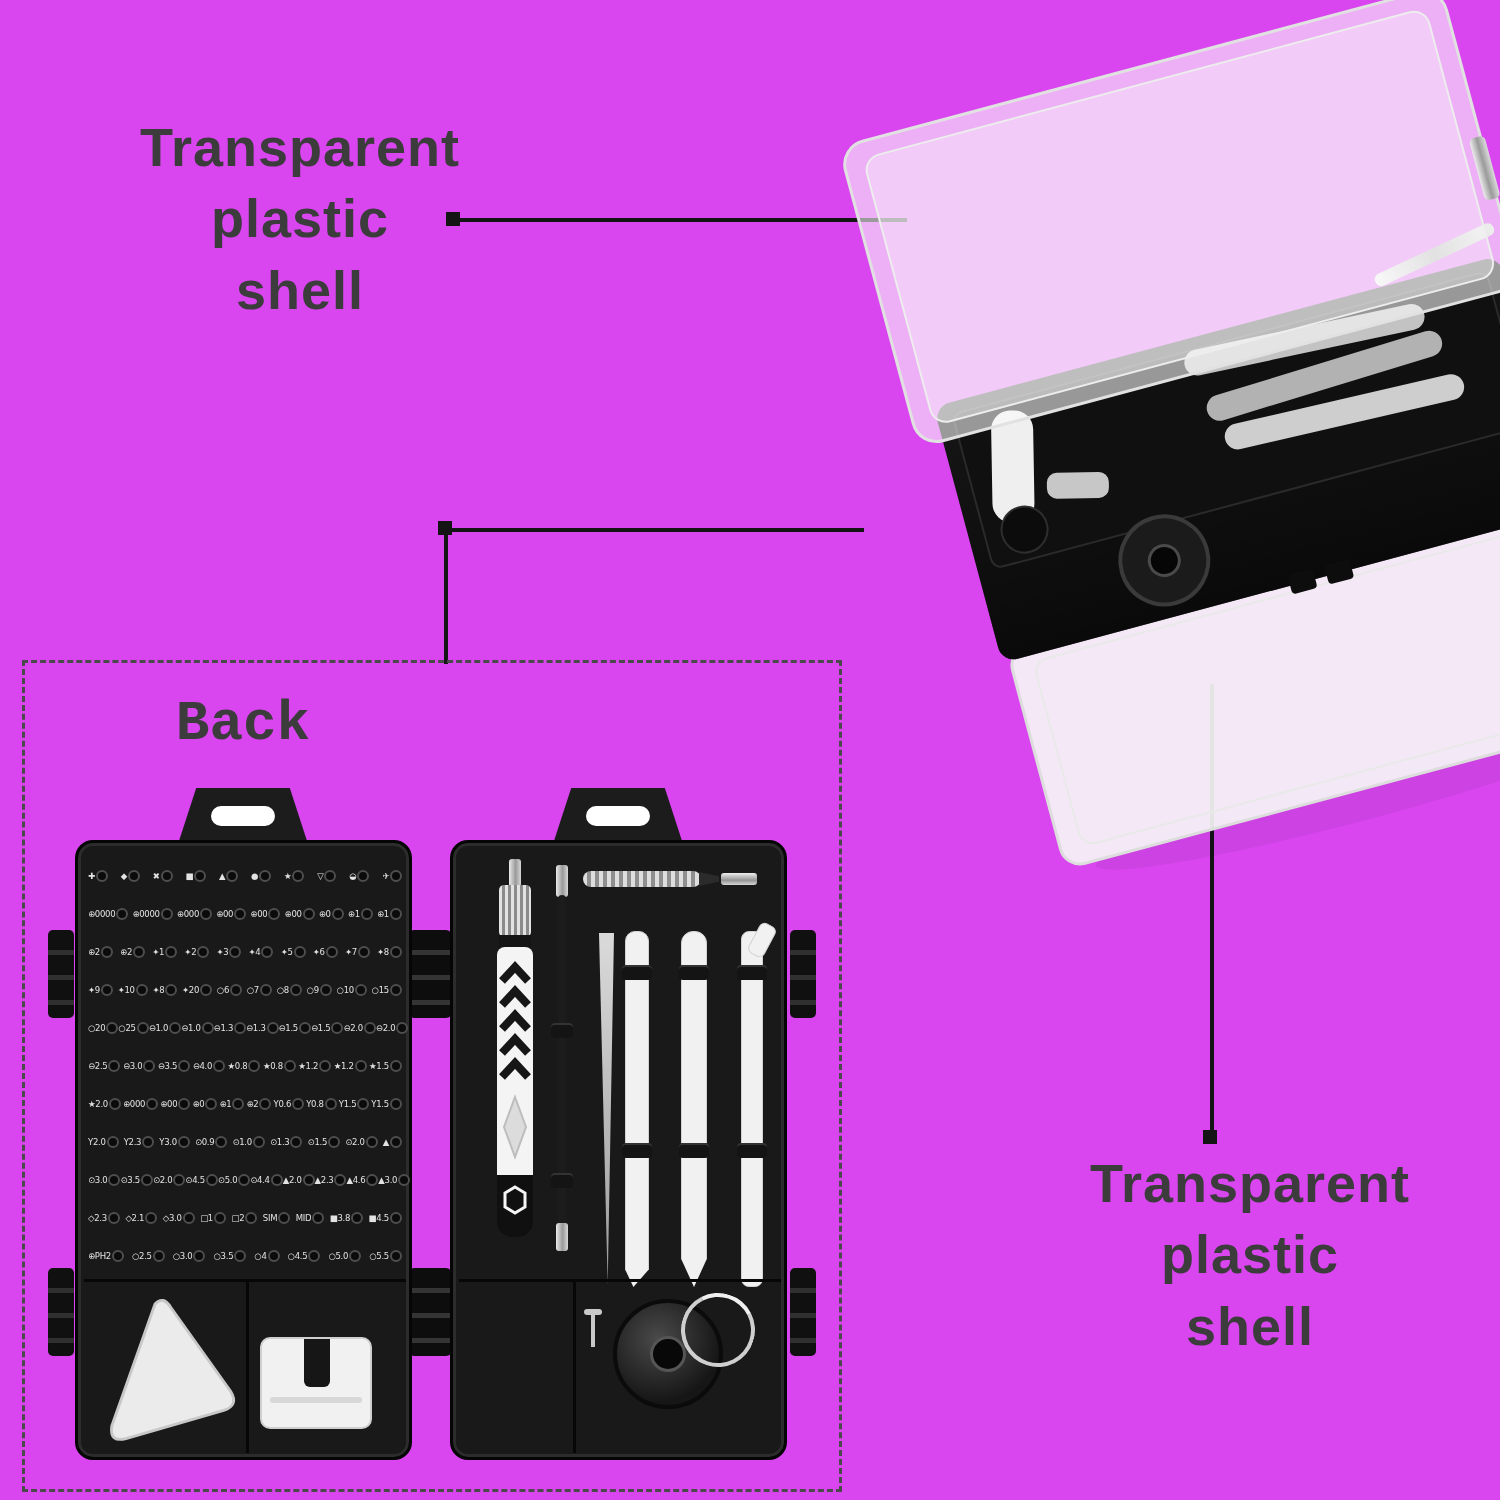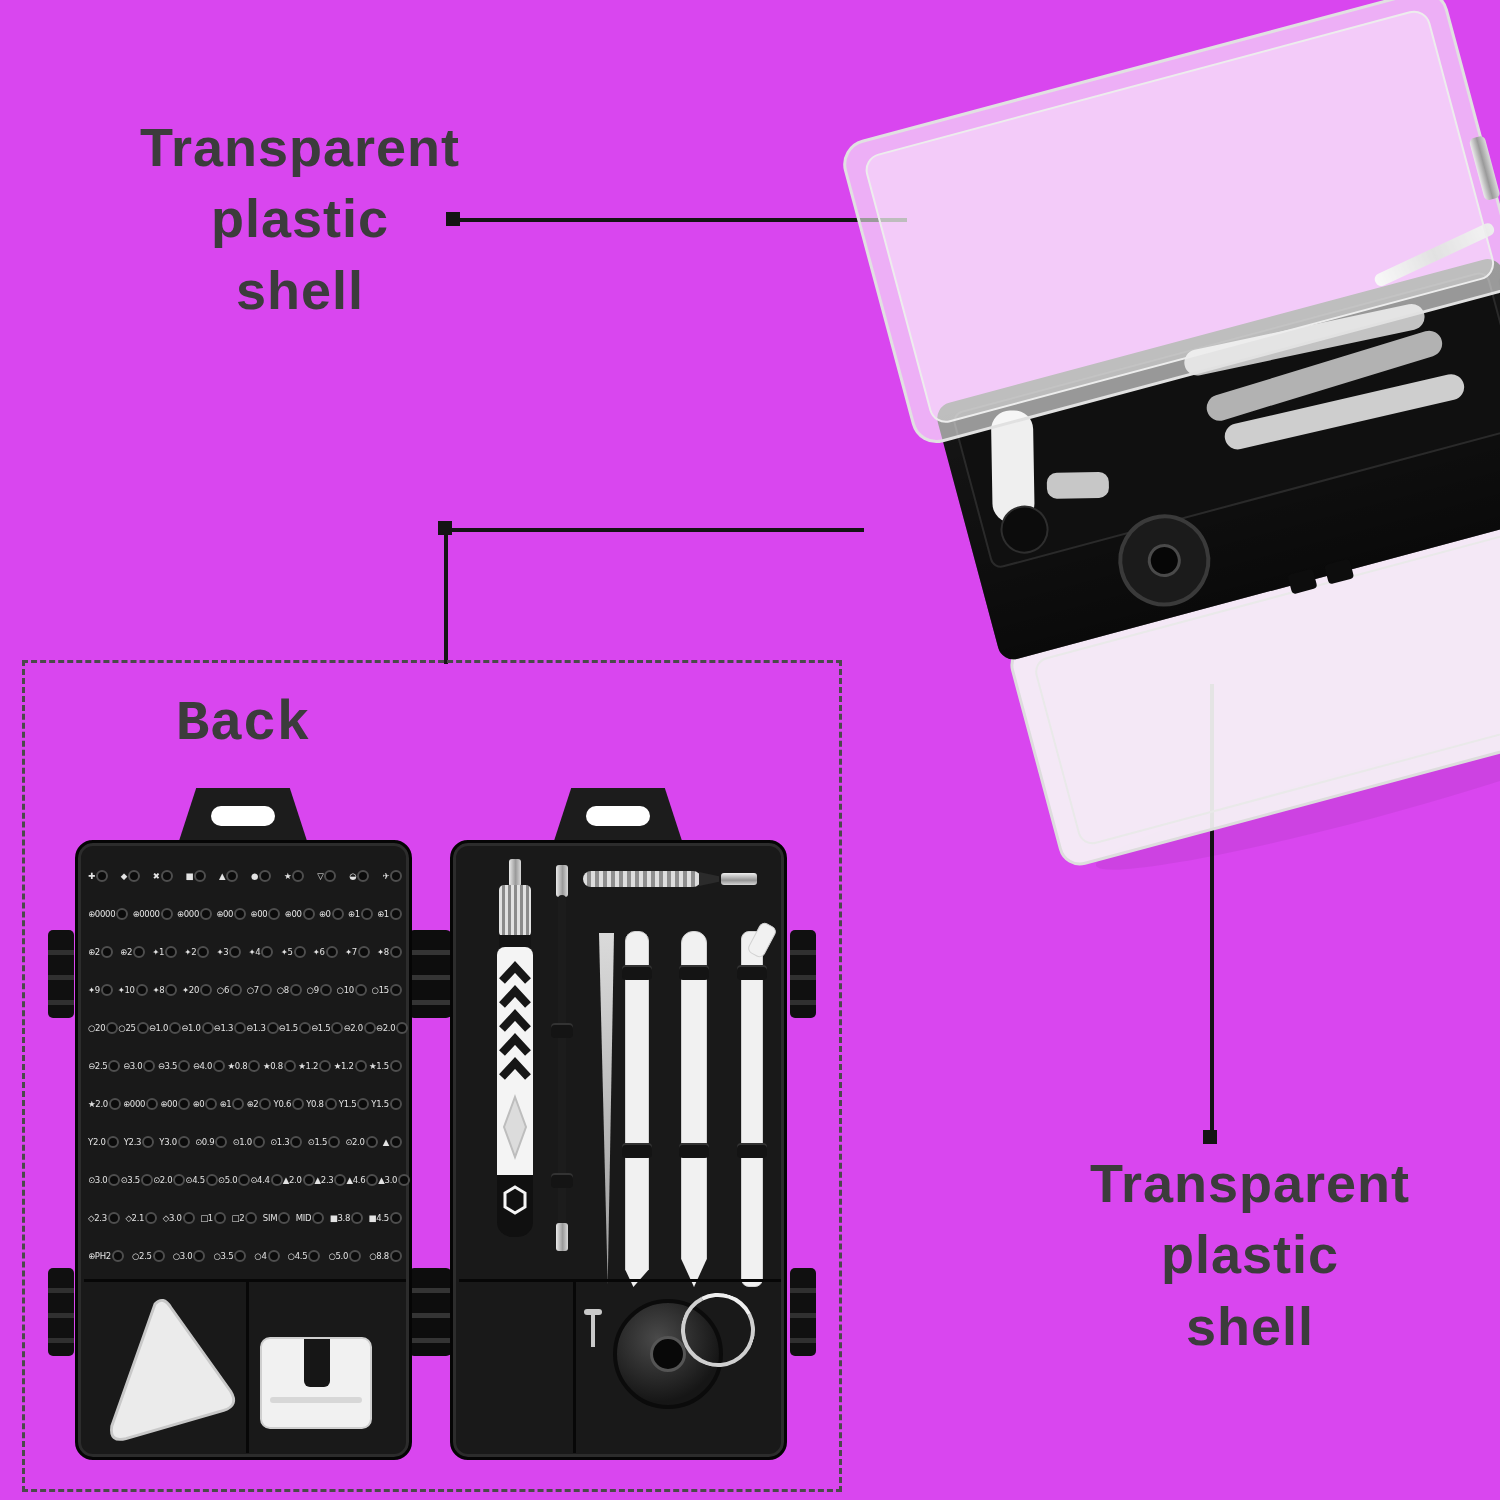--- a/index.html
+++ b/index.html
@@ -592,21 +592,21 @@
           </span>
           <span class="bit">
             <i>○4.5</i>
             <b></b>
           </span>
           <span class="bit">
             <i>○5.0</i>
             <b></b>
           </span>
           <span class="bit">
-            <i>○8.8</i>
+            <i>○5.5</i>
             <b></b>
           </span>
         </div>
       </div>
     <div class="tray-line-h" style="left:6px;top:436px;width:322px;"></div>
     <div class="tray-line-v" style="left:168px;top:436px;height:174px;"></div>
     <svg style="position:absolute;left:10px;top:444px;width:152px;height:162px;" viewBox="0 0 160 160">
       <path d="M80 12 Q90 4 96 18 L146 114 Q153 130 136 133 L30 148 Q12 150 17 133 Z" fill="#ebebeb" stroke="#c8c8c8" stroke-width="3" transform="rotate(-8 80 80)"></path>
     </svg>
     <div class="clip-tool" style="left:182px;top:494px;">

